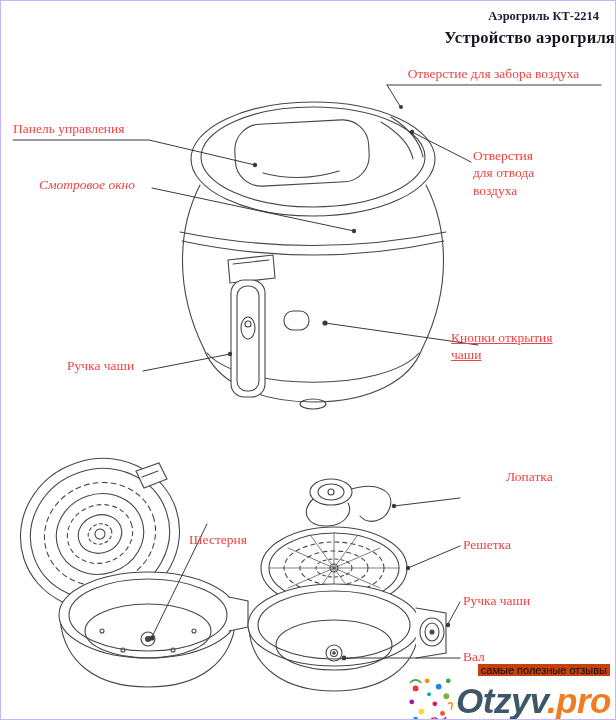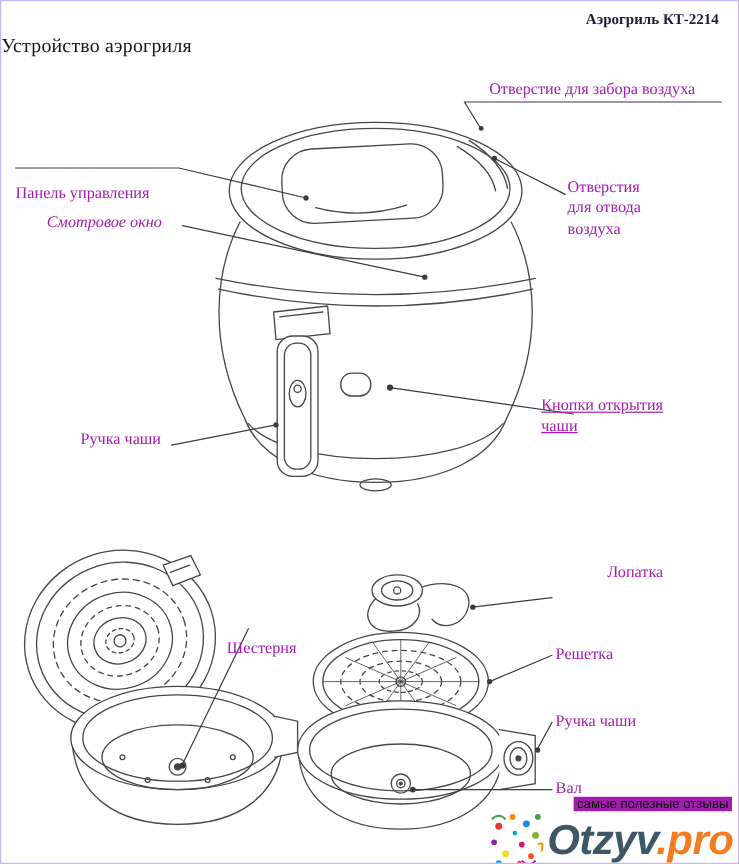--- a/index.html
+++ b/index.html
@@ -1,35 +1,35 @@
 <!DOCTYPE html>
 <html><head>
 <meta charset="utf-8">
 <style>
   * { margin:0; padding:0; box-sizing:border-box; }
   html,body { width:616px; height:720px; background:#ffffff; }
   body { font-family:"Liberation Serif", serif; }
   .page { position:relative; width:616px; height:720px; background:#fff; border:1px solid #c4b5fd; overflow:hidden; }
   .art { position:absolute; left:0; top:0; }
   .model { position:absolute; top:8px; right:16px; font-size:12.5px; font-weight:bold; color:#1c1c38; }
-  .title { position:absolute; top:27px; left:0; width:100%; text-align:left; font-size:16.5px; font-weight:normal; color:#15151f; letter-spacing:0.2px; }
-  .label { position:absolute; font-size:13.5px; color:#a21caf; }
+  .title { position:absolute; top:27px; left:0; width:100%; text-align:right; font-size:16.5px; font-weight:bold; color:#15151f; letter-spacing:0.2px; }
+  .label { position:absolute; font-size:13.5px; color:#ef4444; }
   .multiline { white-space:pre-line; line-height:1.28; }
   .lbl-air-intake   { left:385px; top:65px;  width:215px; text-align:center; }
-  .lbl-control      { left:12px;  top:120px;margin-top:32px; }
+  .lbl-control      { left:12px;  top:120px; }
   .lbl-window       { left:38px;  top:176px;font-style:italic; }
   .lbl-outlet       { left:472px; top:146px; }
   .lbl-buttons      { left:450px; top:328px;text-decoration:underline; }
   .lbl-handle-main  { left:66px;  top:357px; }
   .lbl-gear         { left:188px; top:531px; }
   .lbl-paddle       { left:462px; top:468px;margin-left:43px; }
   .lbl-grate        { left:462px; top:536px; }
   .lbl-handle-parts { left:462px; top:592px; }
   .lbl-shaft        { left:462px; top:648px; }
-  .wm-tagline { position:absolute; top:663px; right:5px; font-family:"Liberation Sans",sans-serif; font-size:11px; color:#0a0a0a; background:#a21caf; padding:0 3px;margin-left:43px; }
+  .wm-tagline { position:absolute; top:663px; right:5px; font-family:"Liberation Sans",sans-serif; font-size:11px; color:#0a0a0a; background:#c2410c; padding:0 3px;margin-left:43px; }
   .wm-brand { position:absolute; top:674px; right:4px; display:flex; align-items:center; gap:2px; font-family:"Liberation Sans",sans-serif; font-weight:bold; }
   .wm-brand .txt { font-size:35px; letter-spacing:-0.5px; line-height:1;font-style:italic; }
   .brand-main   { color:#3d5766; }
   .brand-suffix { color:#f47c20; }
 </style>
 </head>
 <body>
 
 <div class="page">
 

